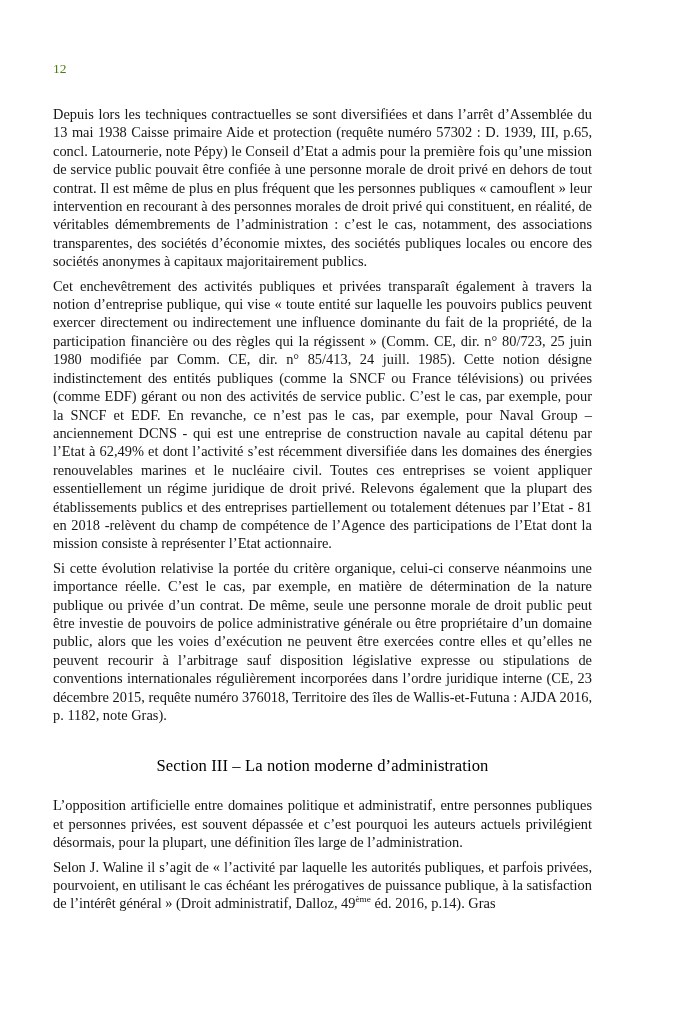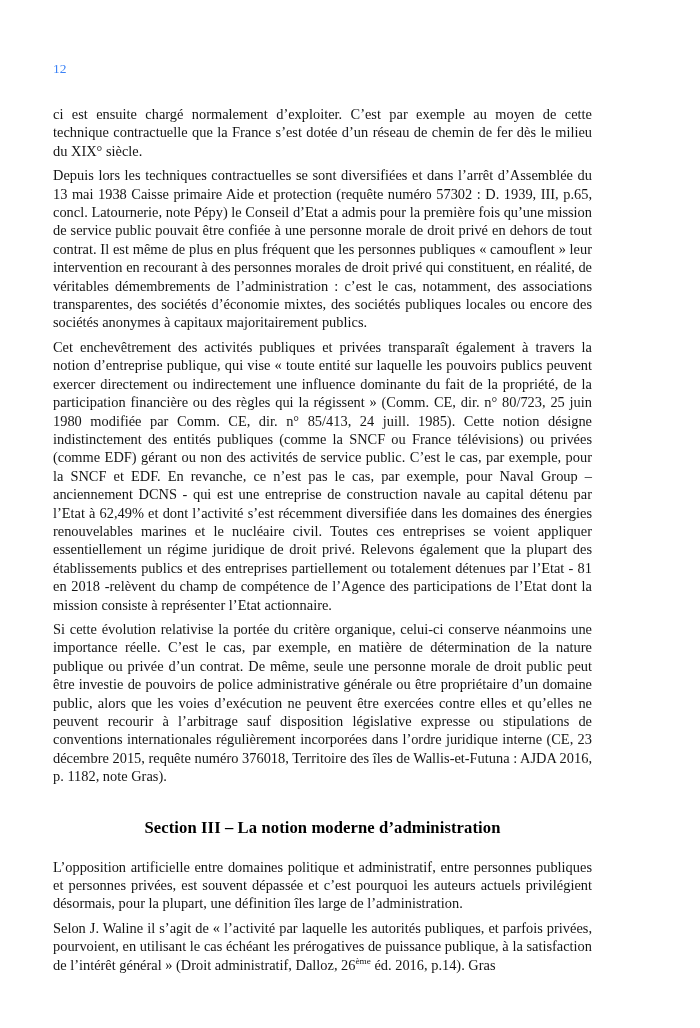--- a/index.html
+++ b/index.html
@@ -15,21 +15,21 @@
     overflow: hidden;
     font-family: "Liberation Serif", "DejaVu Serif", serif;
     color: #000000;
   }
   .page-number {
     position: absolute;
     left: 53px;
     top: 62px;
     font-size: 13.5px;
     line-height: 1;
-    color: #3b82f6;
+    color: #4d7c0f;
   }
   .content {
     position: absolute;
     left: 53px;
     top: 105px;
     width: 539px;
   }
   p.body-text {
     margin: 0 0 6px 0;
     font-size: 14.4px;
@@ -40,48 +40,47 @@
     hyphens: none;
   }
   p.body-text:last-child {
     margin-bottom: 0;
   }
   h2.section-heading {
     margin: 0;
     padding: 26px 0 20px 0;
     font-size: 16.6px;
     line-height: 20px;
-    font-weight: bold;
+    font-weight: normal;
     text-align: center;
     color: #000000;
     letter-spacing: 0.1px;
   }
   sup.ordinal {
     font-size: 0.64em;
     vertical-align: super;
     line-height: 0;
   }
 </style>
 </head>
 <body>
 
 <div class="page">
 
   <div class="page-number">12</div>
 
   <div class="content">
 
-    <p class="body-text">ci est ensuite chargé normalement d’exploiter. C’est par exemple au moyen de cette technique contractuelle que la France s’est dotée d’un réseau de chemin de fer dès le milieu du XIX° siècle.</p>
 
     <p class="body-text">Depuis lors les techniques contractuelles se sont diversifiées et dans l’arrêt d’Assemblée du 13 mai 1938 Caisse primaire Aide et protection (requête numéro 57302 : D. 1939, III, p.65, concl. Latournerie, note Pépy) le Conseil d’Etat a admis pour la première fois qu’une mission de service public pouvait être confiée à une personne morale de droit privé en dehors de tout contrat. Il est même de plus en plus fréquent que les personnes publiques « camouflent » leur intervention en recourant à des personnes morales de droit privé qui constituent, en réalité, de véritables démembrements de l’administration : c’est le cas, notamment, des associations transparentes, des sociétés d’économie mixtes, des sociétés publiques locales ou encore des sociétés anonymes à capitaux majoritairement publics.</p>
 
     <p class="body-text">Cet enchevêtrement des activités publiques et privées transparaît également à travers la notion d’entreprise publique, qui vise « toute entité sur laquelle les pouvoirs publics peuvent exercer directement ou indirectement une influence dominante du fait de la propriété, de la participation financière ou des règles qui la régissent » (Comm. CE, dir. n° 80/723, 25 juin 1980 modifiée par Comm. CE, dir. n° 85/413, 24 juill. 1985). Cette notion désigne indistinctement des entités publiques (comme la SNCF ou France télévisions) ou privées (comme EDF) gérant ou non des activités de service public. C’est le cas, par exemple, pour la SNCF et EDF. En revanche, ce n’est pas le cas, par exemple, pour Naval Group –anciennement DCNS - qui est une entreprise de construction navale au capital détenu par l’Etat à 62,49% et dont l’activité s’est récemment diversifiée dans les domaines des énergies renouvelables marines et le nucléaire civil. Toutes ces entreprises se voient appliquer essentiellement un régime juridique de droit privé. Relevons également que la plupart des établissements publics et des entreprises partiellement ou totalement détenues par l’Etat - 81 en 2018 -relèvent du champ de compétence de l’Agence des participations de l’Etat dont la mission consiste à représenter l’Etat actionnaire.</p>
 
     <p class="body-text">Si cette évolution relativise la portée du critère organique, celui-ci conserve néanmoins une importance réelle. C’est le cas, par exemple, en matière de détermination de la nature publique ou privée d’un contrat. De même, seule une personne morale de droit public peut être investie de pouvoirs de police administrative générale ou être propriétaire d’un domaine public, alors que les voies d’exécution ne peuvent être exercées contre elles et qu’elles ne peuvent recourir à l’arbitrage sauf disposition législative expresse ou stipulations de conventions internationales régulièrement incorporées dans l’ordre juridique interne (CE, 23 décembre 2015, requête numéro 376018, Territoire des îles de Wallis-et-Futuna : AJDA 2016, p. 1182, note Gras).</p>
 
     <h2 class="section-heading">Section III – La notion moderne d’administration</h2>
 
     <p class="body-text">L’opposition artificielle entre domaines politique et administratif, entre personnes publiques et personnes privées, est souvent dépassée et c’est pourquoi les auteurs actuels privilégient désormais, pour la plupart, une définition îles large de l’administration.</p>
 
-    <p class="body-text"><span>Selon J. Waline il s’agit de « l’activité par laquelle les autorités publiques, et parfois privées, pourvoient, en utilisant le cas échéant les prérogatives de puissance publique, à la satisfaction de l’intérêt général » (Droit administratif, Dalloz, 26</span><sup class="ordinal">ème</sup><span> éd. 2016, p.14). Gras</span></p>
+    <p class="body-text"><span>Selon J. Waline il s’agit de « l’activité par laquelle les autorités publiques, et parfois privées, pourvoient, en utilisant le cas échéant les prérogatives de puissance publique, à la satisfaction de l’intérêt général » (Droit administratif, Dalloz, 49</span><sup class="ordinal">ème</sup><span> éd. 2016, p.14). Gras</span></p>
 
   </div>
 </div>
 
 </body></html>

